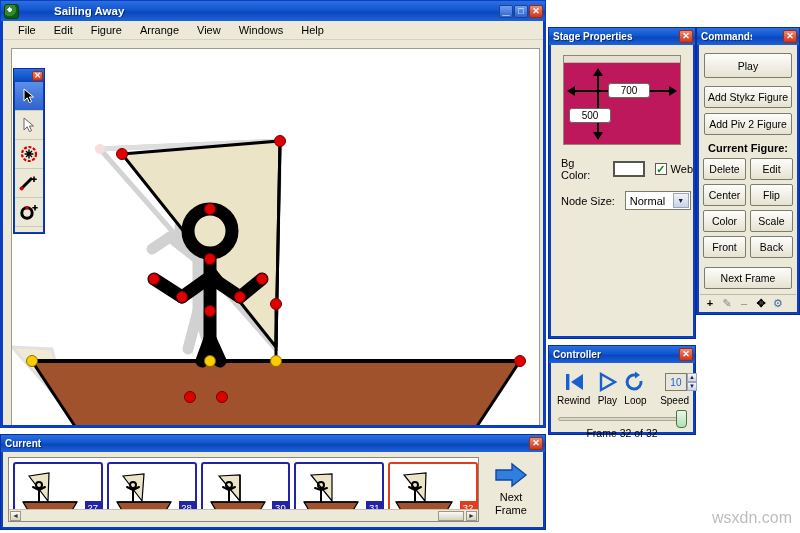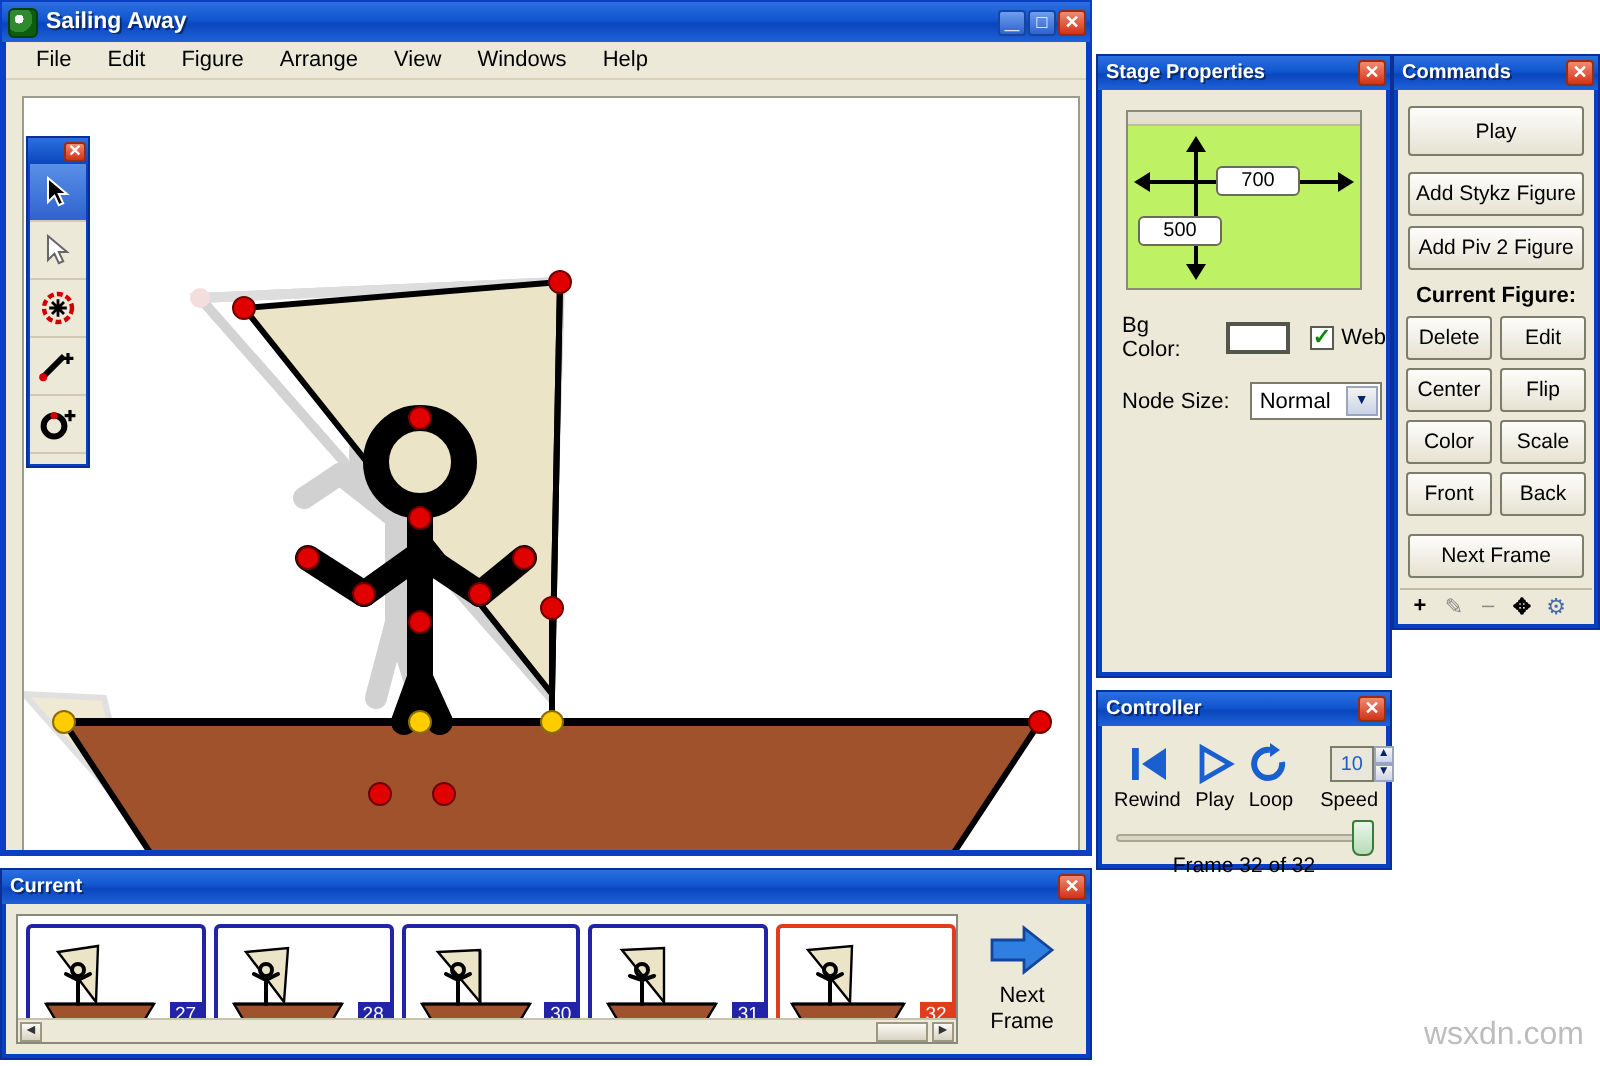--- a/index.html
+++ b/index.html
@@ -26,20 +26,21 @@
     height: 17px;
     background: linear-gradient(to bottom,#2b6fe0 0%,#1156cf 45%,#0a46bd 55%,#1f62d8 100%);
     display: flex;
     align-items: center;
     padding: 0 2px 0 4px;
     color: #fff;
     font-weight: bold;
     font-size: 10px;
     flex: 0 0 auto;
     white-space: nowrap;
+    gap: 31px;
   }
   .titlebar .tb-title { flex: 1; text-shadow: 1px 1px 0 rgba(0,0,0,.45); overflow: hidden; }
   .tb-btns { display: flex; gap: 1px; }
   .tb-btn {
     width: 14px; height: 13px;
     border: 1px solid #16459f;
     border-radius: 2px;
     background: linear-gradient(to bottom,#6e9ef0,#2f63cd);
     position: relative;
   }
@@ -127,21 +128,21 @@
   #stageprops { left: 548px; top: 27px; width: 148px; height: 312px; }
   #commands  { left: 696px; top: 27px; width: 104px; height: 288px; }
   #controller{ left: 548px; top: 345px; width: 148px; height: 90px; }
   #frames    { left: 0px;   top: 434px; width: 546px; height: 96px; }
 
   .panel-body { background: #ece9d8; margin: 0 2px 2px 2px; flex:1; position: relative; }
 
   
   .stage-box {
     position: absolute; left: 12px; top: 10px; width: 118px; height: 90px;
-    background: #bef264; border: 1px solid #8a8a7a;
+    background: #be185d; border: 1px solid #8a8a7a;
   }
   .stage-box .strip { height: 7px; background: #e4e1d2; border-bottom: 1px solid #bdbaa8; }
   .dim-field {
     position: absolute;
     background: #fff; border: 1px solid #6b6b5c; border-radius: 3px;
     font-size: 10px; text-align: center; line-height: 13px; height: 15px;
   }
   .prop-row { position: absolute; display: flex; align-items: center; font-size: 11px; }
   .color-swatch { width: 36px; height: 16px; background: #fff; border: 2px solid #55554a; }
   .chk {

